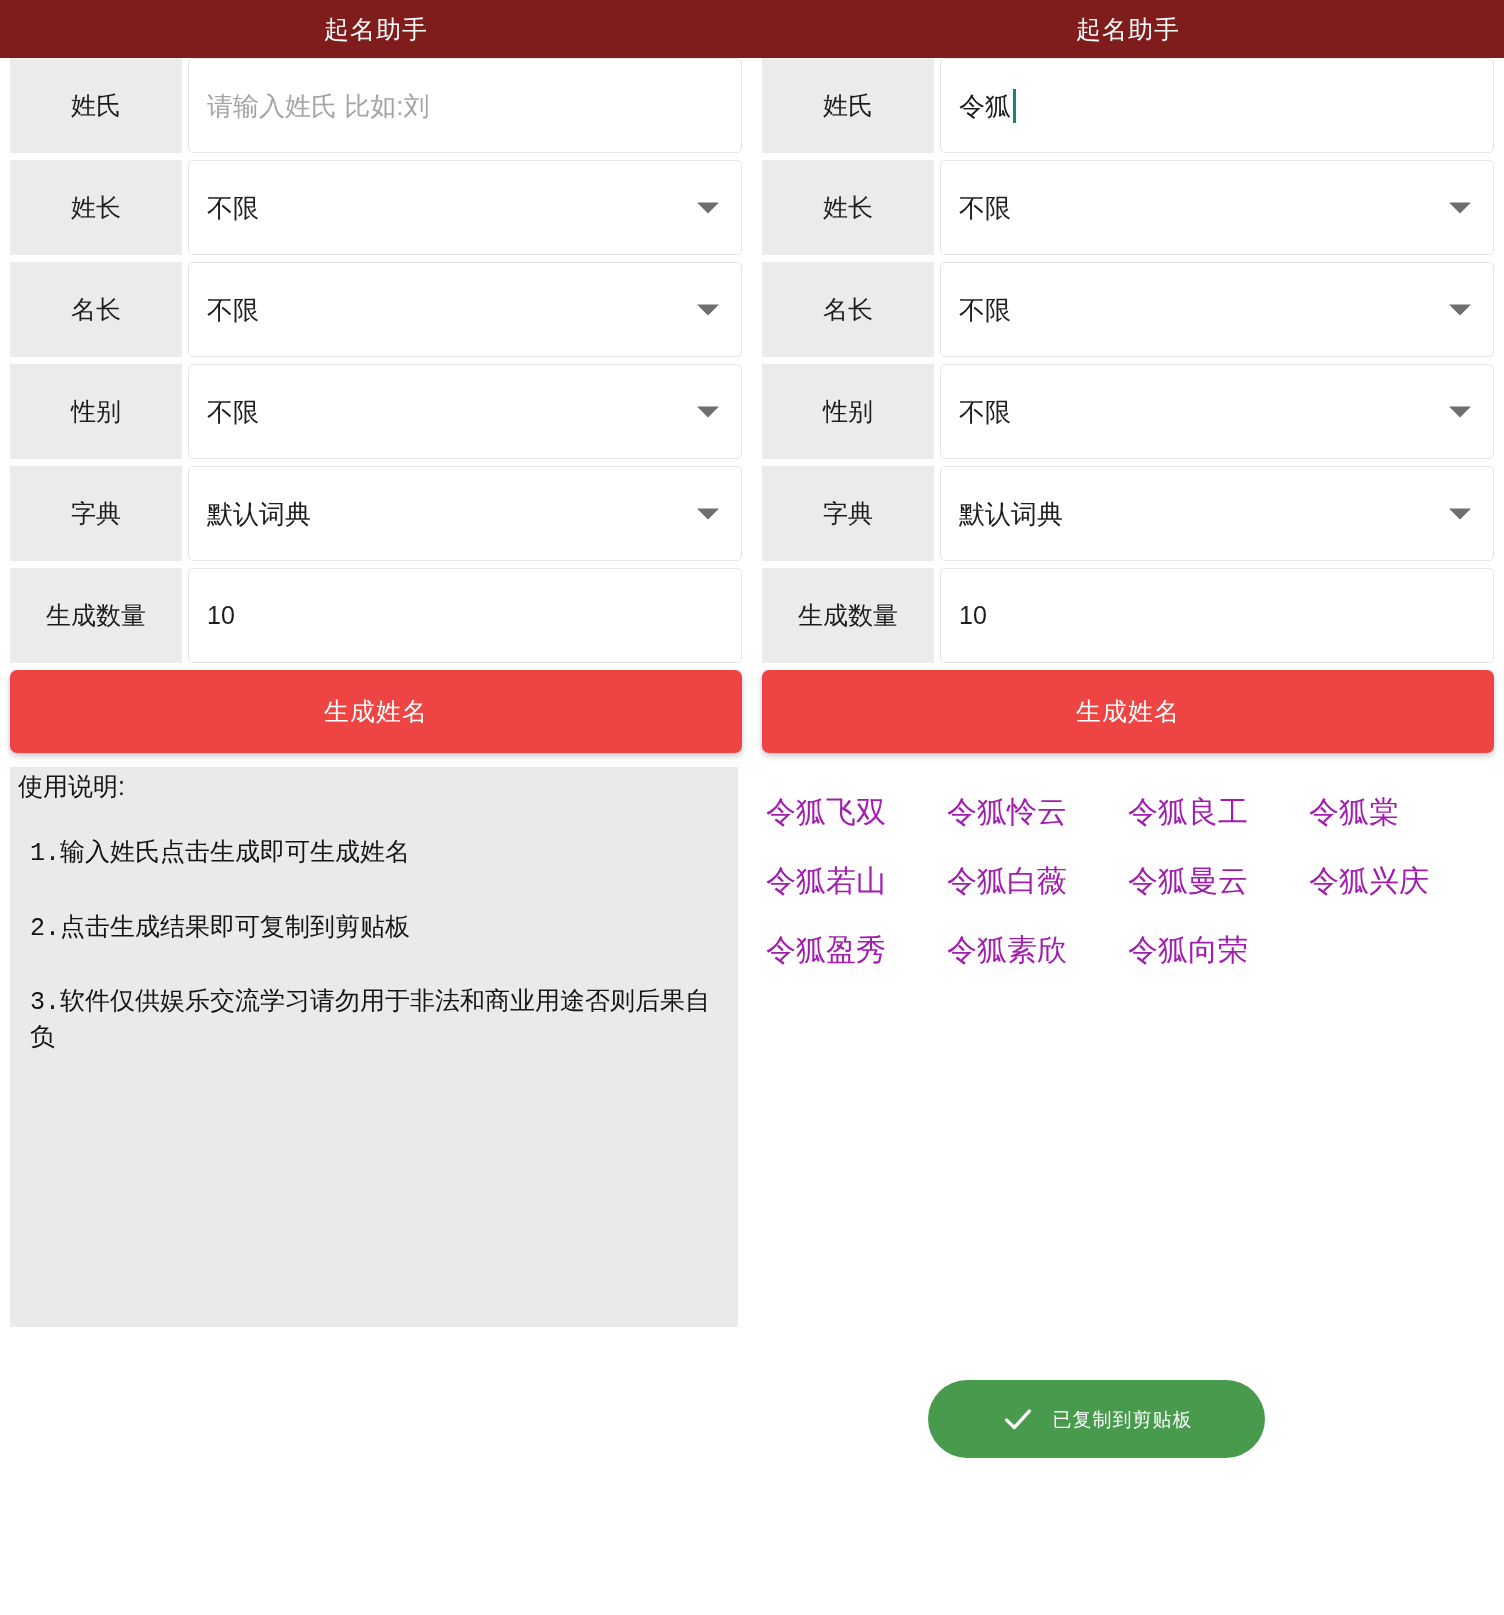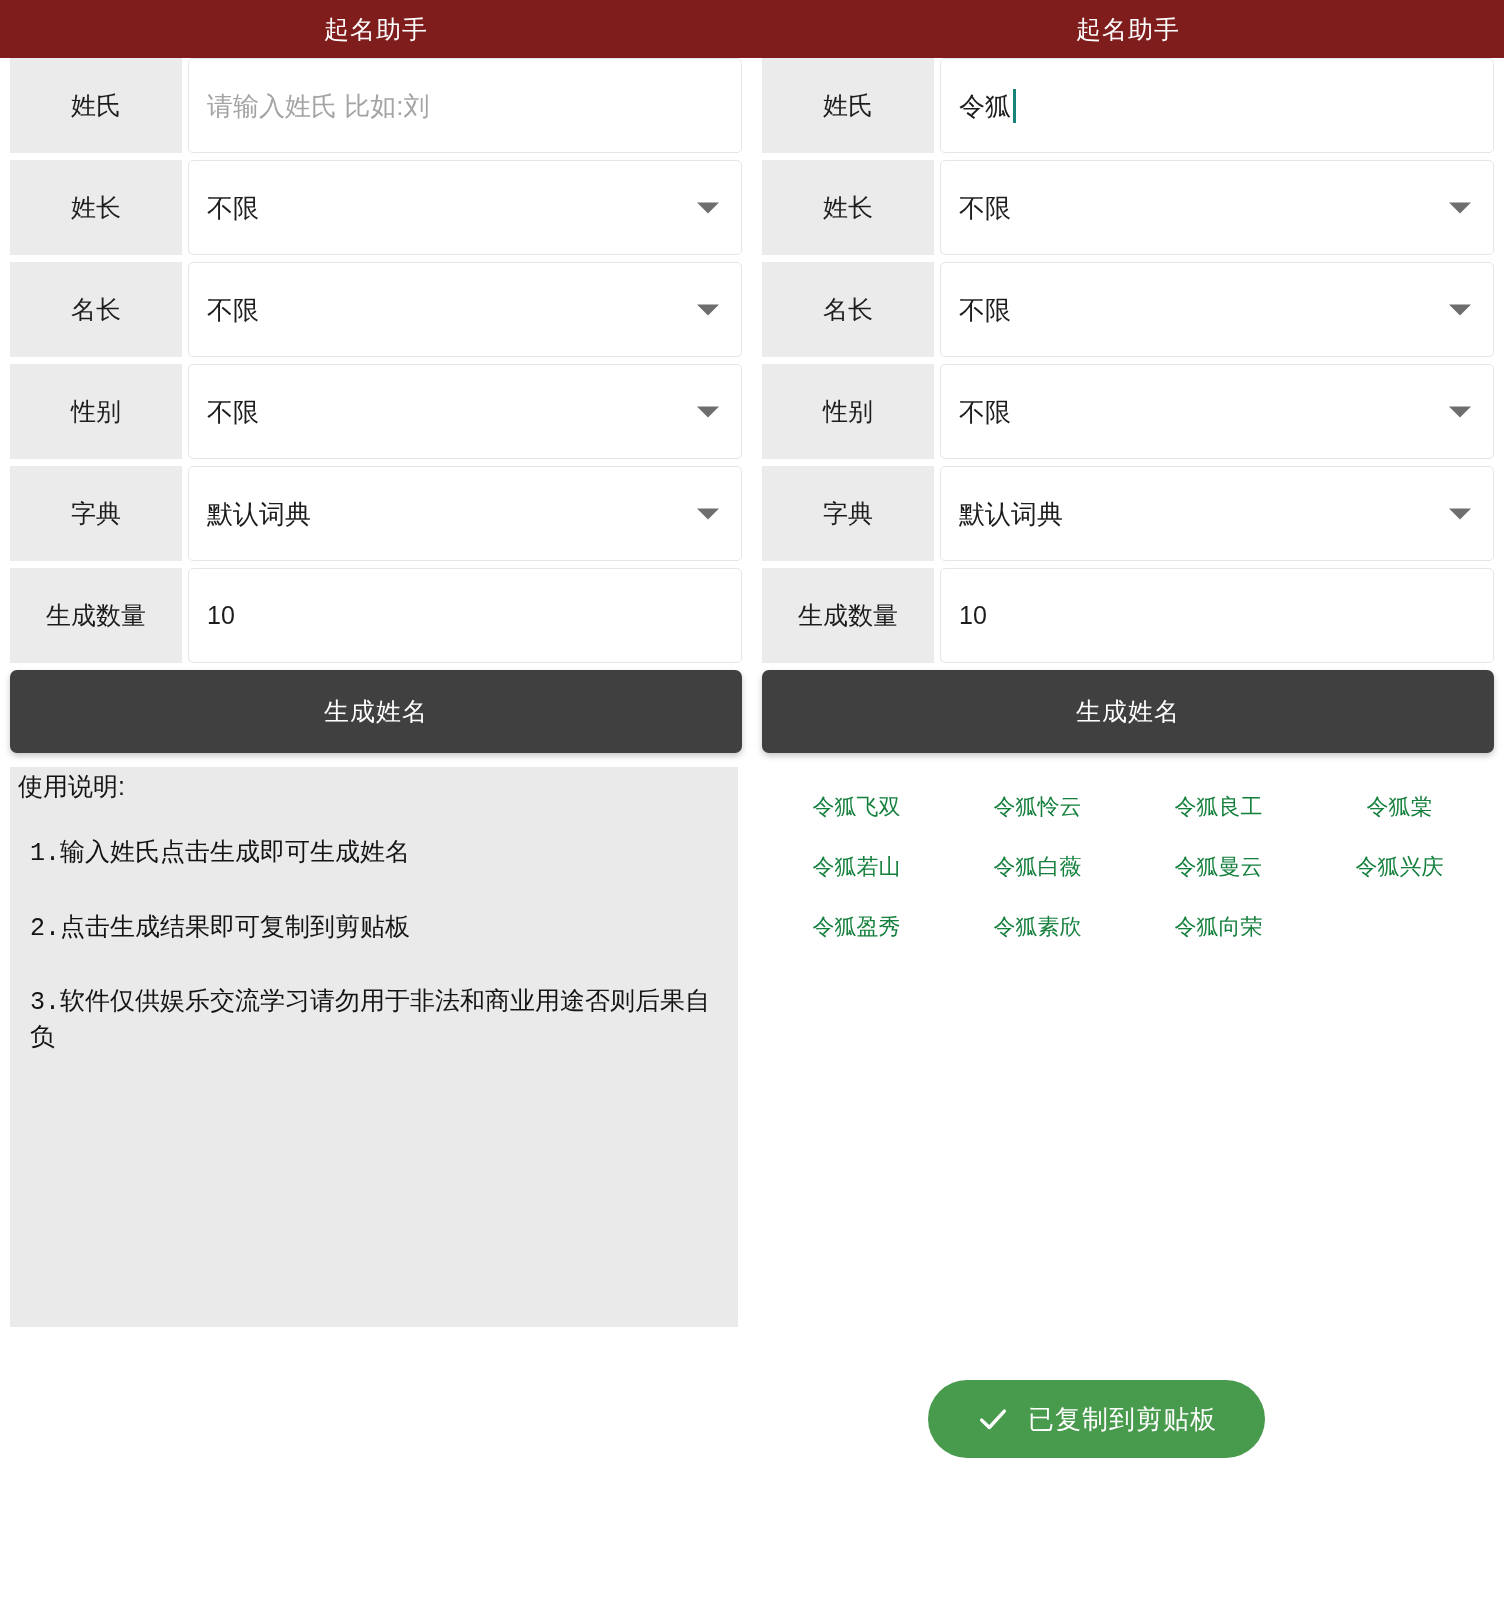--- a/index.html
+++ b/index.html
@@ -130,21 +130,21 @@
     width: 0; height: 0;
     border-left: 11px solid transparent;
     border-right: 11px solid transparent;
     border-top: 11px solid #6e6e6e;
   }
 
   
   .gen-btn {
     margin: 4px 10px 0 10px;
     height: 83px;
-    background: #404040;
+    background: #ef4444;
     border-radius: 7px;
     display: flex;
     align-items: center;
     justify-content: center;
     box-shadow: 0 3px 6px rgba(0,0,0,0.22);
     cursor: pointer;
   }
   .gen-btn .btn-label {
     color: #ffffff;
     font-size: 25px;
@@ -180,23 +180,23 @@
   .results {
     margin: 24px 0 0 0;
     padding: 0 14px;
     box-sizing: border-box;
     display: flex;
     flex-wrap: wrap;
   }
   .results .name-chip {
     width: 25%;
     box-sizing: border-box;
-    text-align: center;
-    font-size: 22px;
-    color: #15803d;
+    text-align: left;
+    font-size: 30px;
+    color: #a21caf;
     padding: 18px 0;
     cursor: pointer;
     line-height: 1.1;
   }
 
   
   .toast {
     position: absolute;
     left: 928px;
     top: 1380px;
@@ -209,21 +209,21 @@
     justify-content: center;
     gap: 18px;
   }
   .toast .check {
     width: 34px;
     height: 34px;
     display: block;
   }
   .toast .toast-text {
     color: #ffffff;
-    font-size: 26px;
+    font-size: 19px;
     letter-spacing: 1px;
     line-height: 1;
   }
 </style>
 </head>
 <body>
 
 <div class="app">
 
   <div class="topbar">

